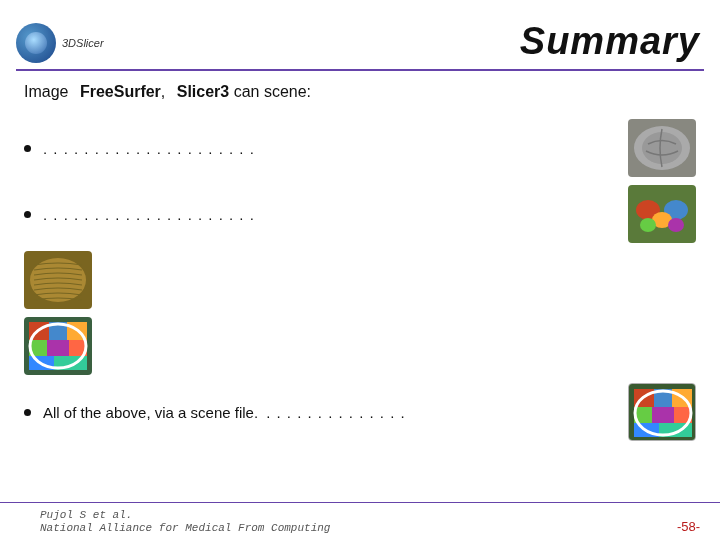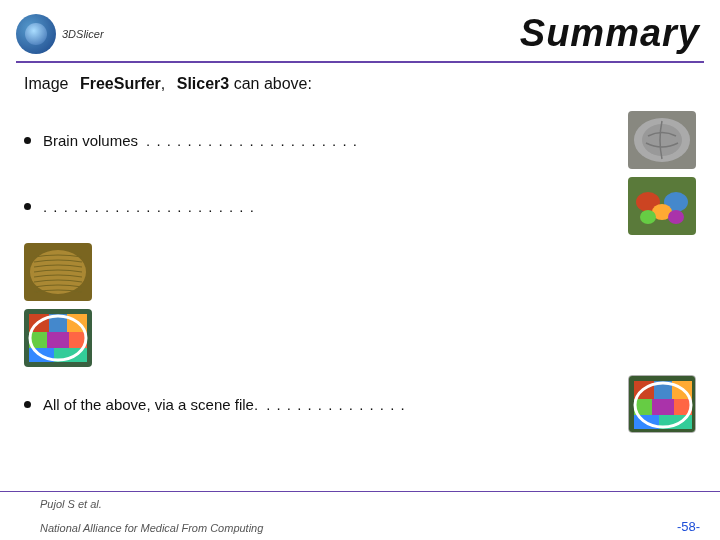--- a/index.html
+++ b/index.html
@@ -11,23 +11,23 @@
       font-family: Arial, Helvetica, sans-serif;
       font-size: 15px;
       color: #111;
       overflow: hidden;
       position: relative;
     }
 
     
     #header {
       display: flex;
-      align-items: center;
+      align-items: flex-end;
       justify-content: space-between;
-      padding: 12px 20px 6px 16px;
+      padding: 20px 20px 6px 16px;
     }
 
     #logo-area {
       display: flex;
       align-items: center;
       gap: 6px;
     }
 
     .logo-circle {
       width: 40px;
@@ -137,32 +137,33 @@
       padding: 6px 20px 6px 40px;
       border-top: 1.5px solid #6644aa;
       display: flex;
       justify-content: space-between;
       align-items: flex-end;
     }
 
     #footer-left {
       display: flex;
       flex-direction: column;
-      gap: 12px;
+      gap: 1px;
+      font-family: Liberation Mono, monospace;
     }
 
     .footer-text {
       font-size: 11px;
       color: #555;
       font-style: italic;
     }
 
     .footer-page {
       font-size: 13px;
-      color: #1d4ed8;
+      color: #b91c1c;
     }
 
     
     .brain-container {
       position: relative;
       overflow: hidden;
       border-radius: 4px;
     }
 
     .brain-container svg {
@@ -179,28 +180,27 @@
     </div>
     <span class="logo-text">3DSlicer</span>
   </div>
   <h1 id="title">Summary</h1>
 </div>
 
 <div id="divider"></div>
 
 <div id="main">
   <p id="subtitle">
-    <span>Image </span><strong>FreeSurfer</strong><span>, </span><strong>Slicer3</strong><span> can above:</span>
+    <span>Image </span><strong>FreeSurfer</strong><span>, </span><strong>Slicer3</strong><span> can scene:</span>
   </p>
 
   <ul class="bullet-list">
   <li class="bullet-item">
         <div class="bullet-left">
           <div class="bullet-dot"></div>
-          <span class="bullet-text">Brain volumes</span>
           <span class="dots"> . . . . . . . . . . . . . . . . . . . . .</span>
         </div>
         <div class="brain-container" style="width: 68px; height: 58px;">
           <svg width="68" height="58" viewBox="0 0 68 58">
             <rect width="68" height="58" fill="#888880"></rect>
             <ellipse cx="34" cy="29" rx="28" ry="22" fill="#aaaaaa"></ellipse>
             <ellipse cx="34" cy="29" rx="20" ry="16" fill="#999999"></ellipse>
             <path d="M20,25 Q34,18 48,25" stroke="#777" stroke-width="1.5" fill="none"></path>
             <path d="M18,32 Q34,40 50,32" stroke="#777" stroke-width="1.5" fill="none"></path>
             <path d="M34,10 Q30,29 34,48" stroke="#777" stroke-width="1.5" fill="none"></path>

